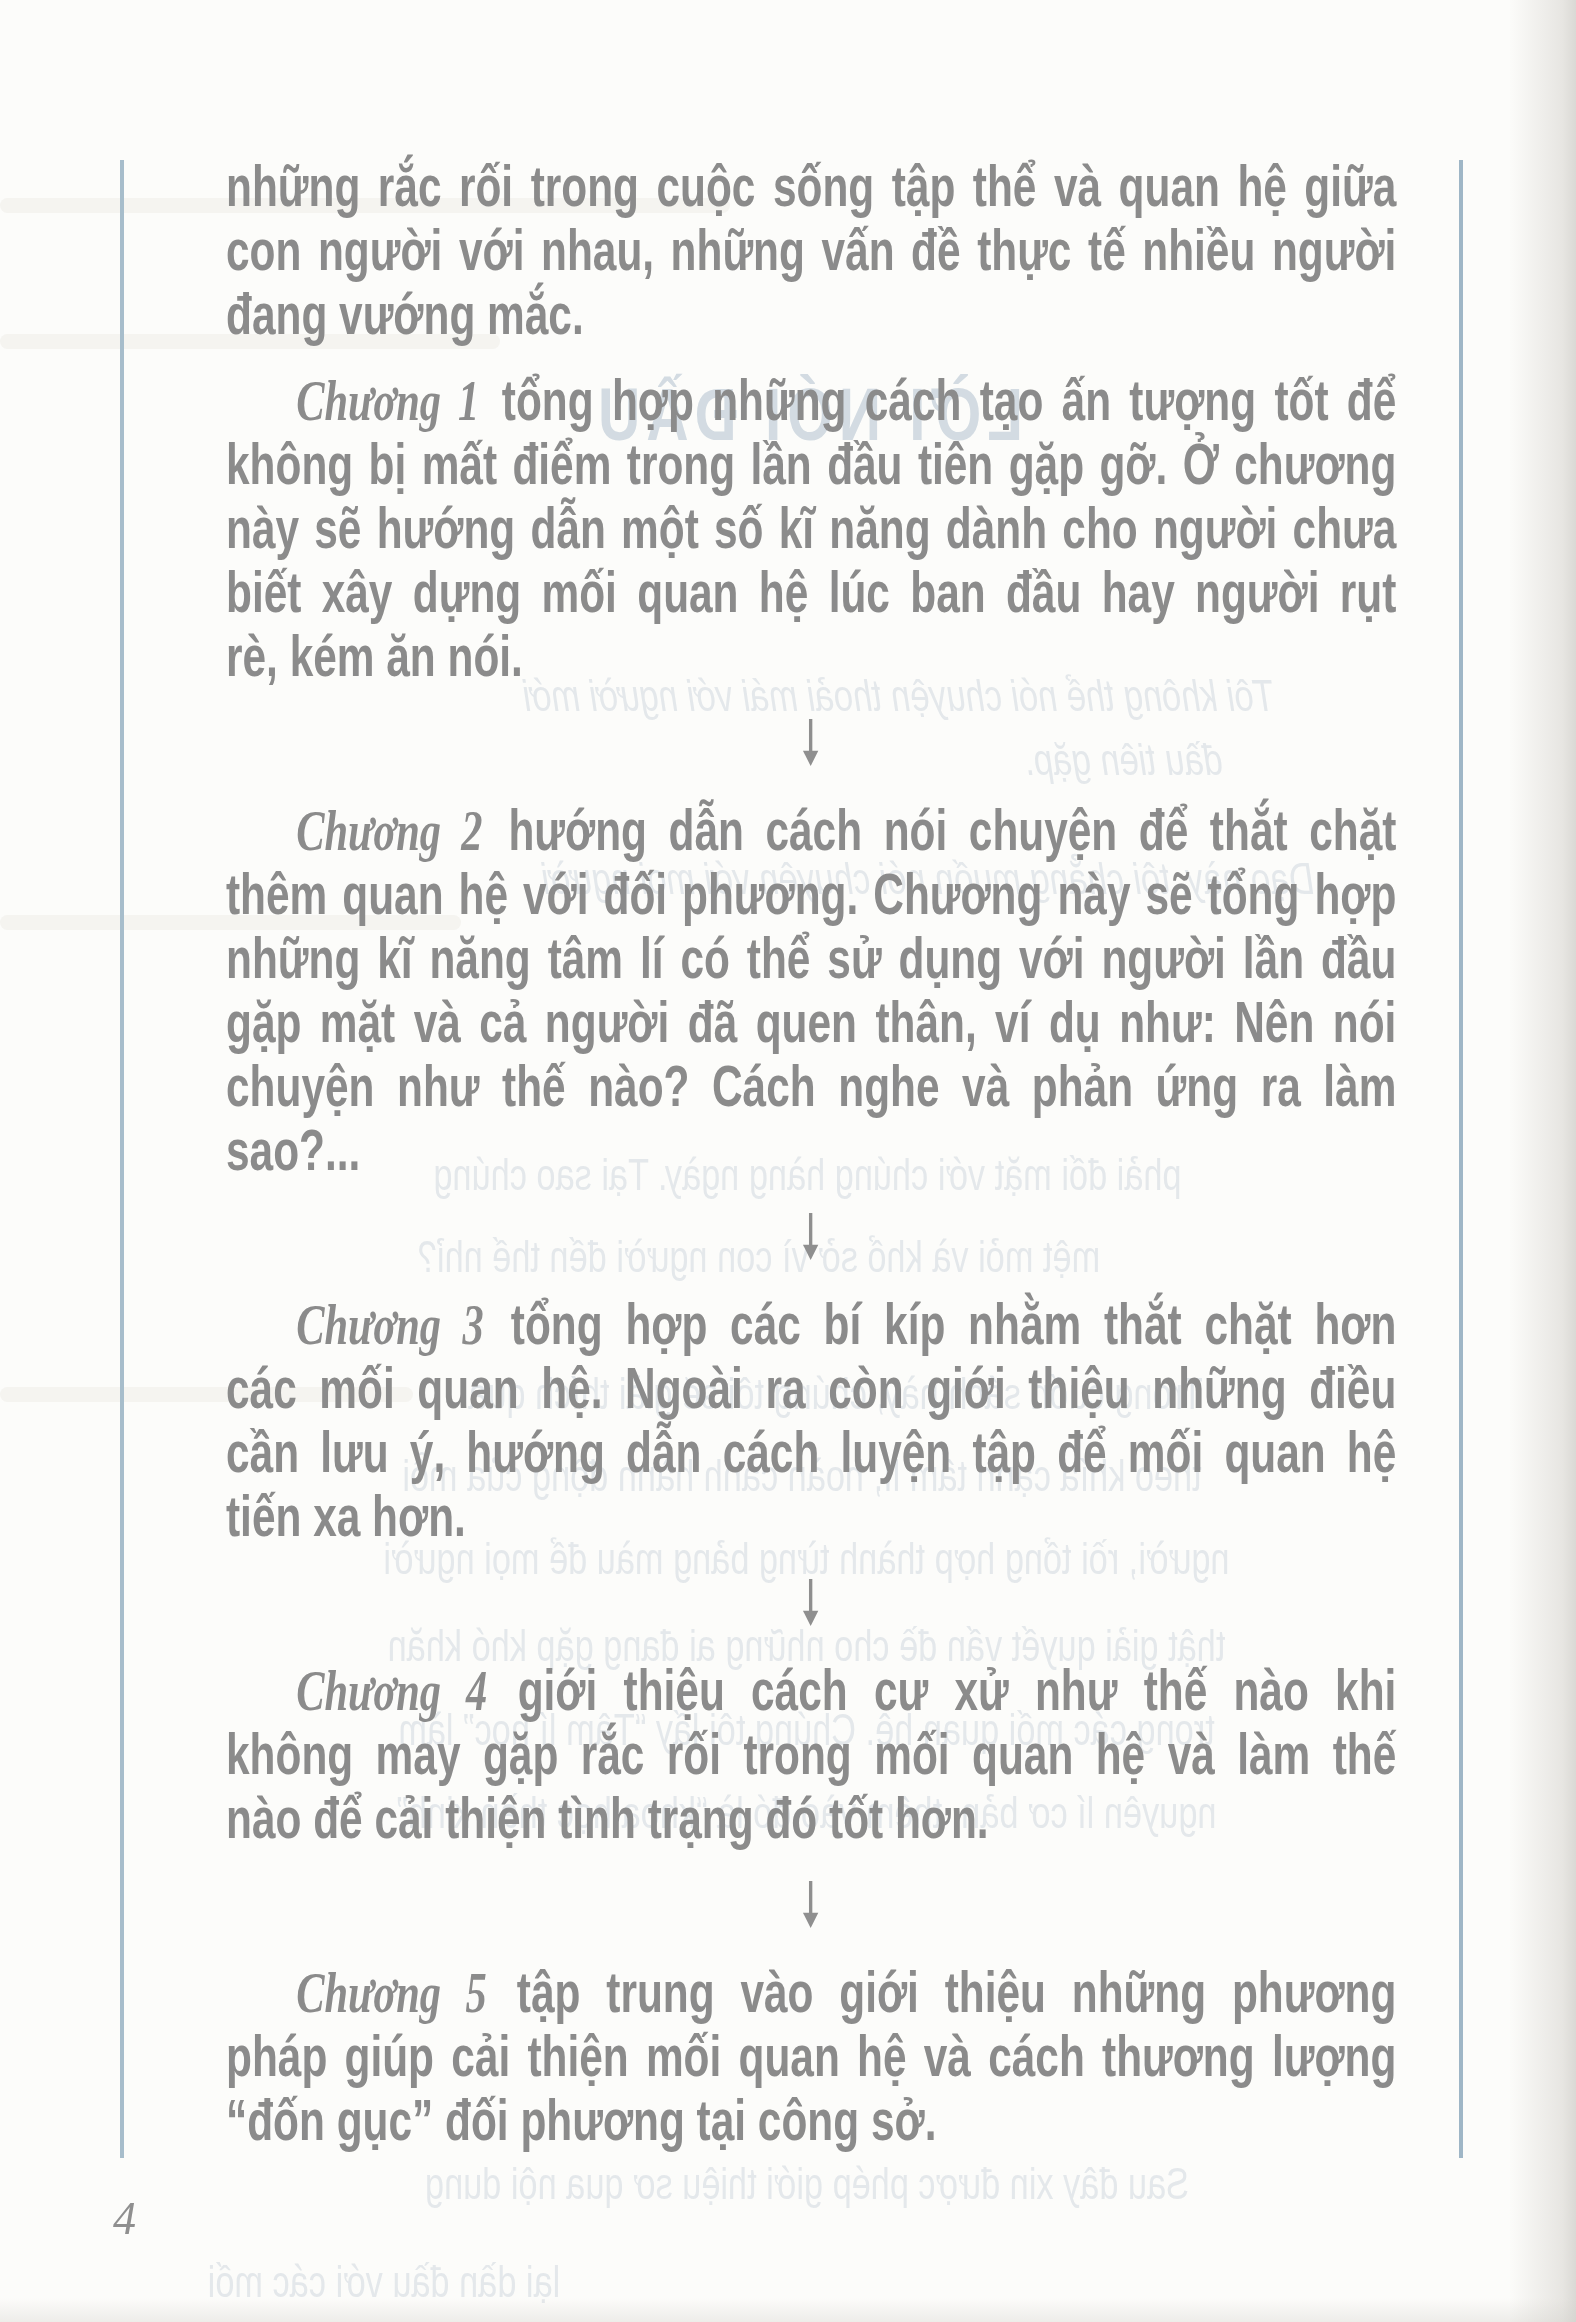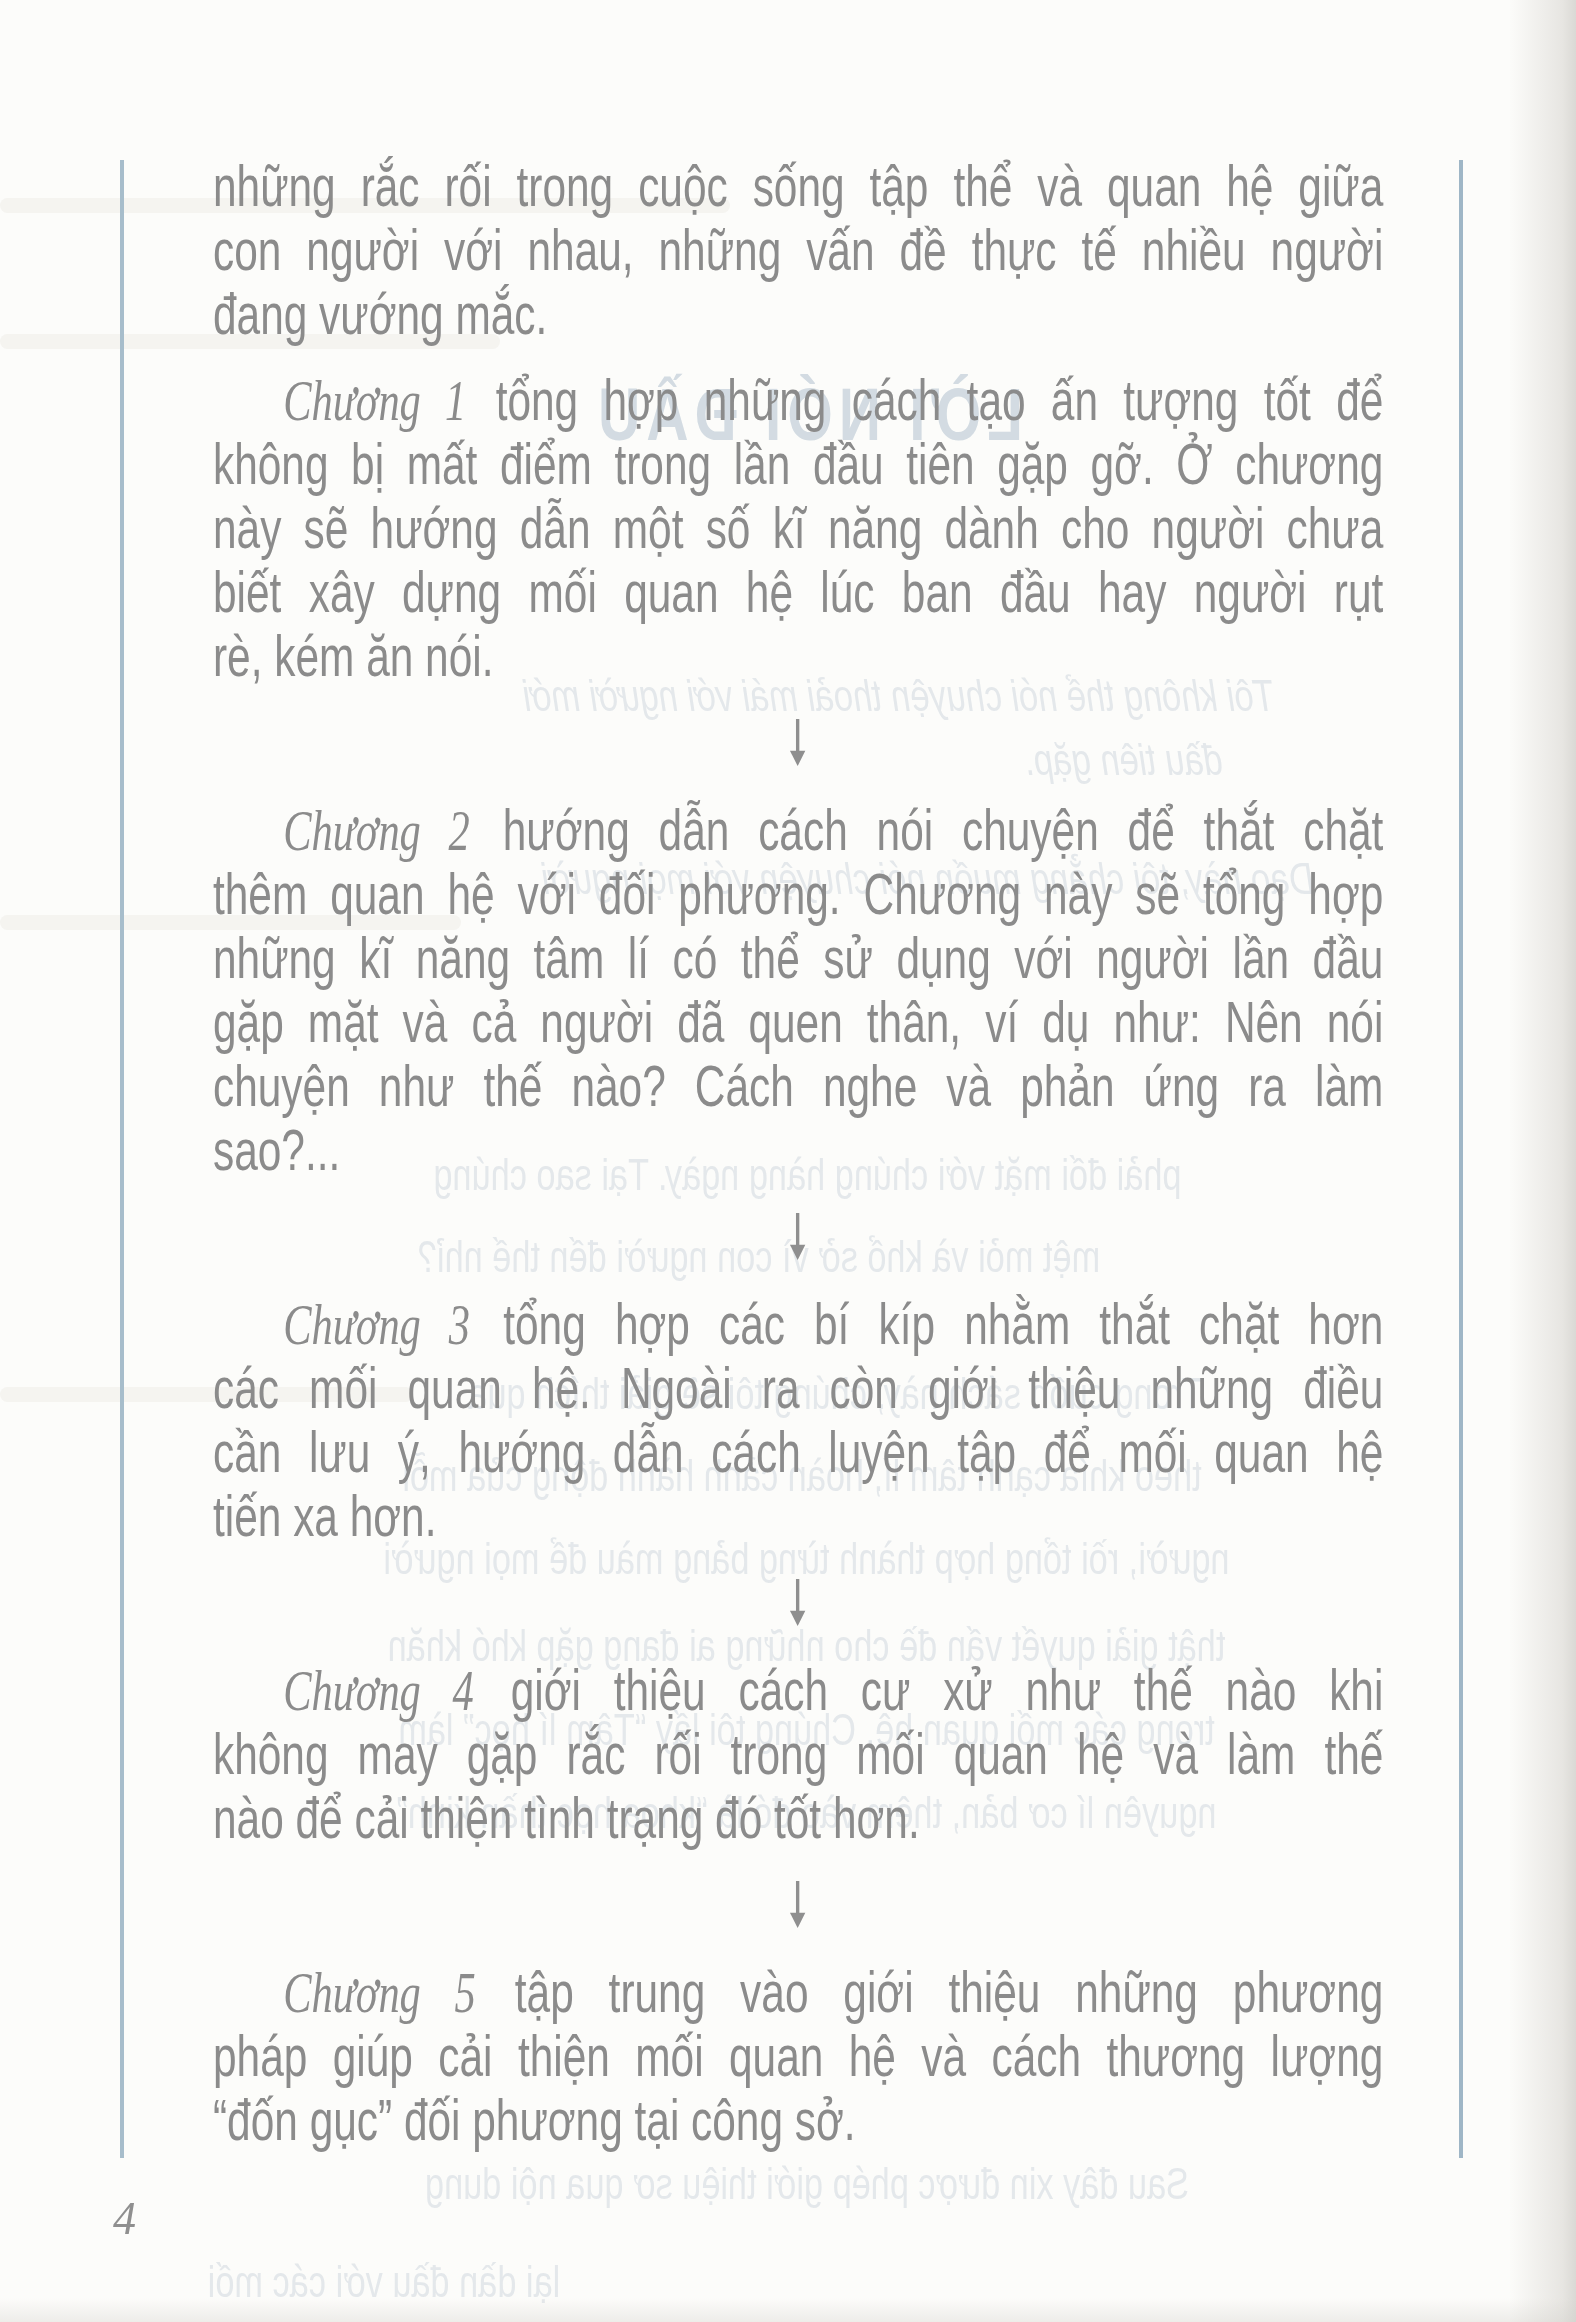--- a/index.html
+++ b/index.html
@@ -34,21 +34,21 @@
     text-align:center;white-space:nowrap;line-height:1;
     font-family:"Liberation Sans",sans-serif;
     pointer-events:none;
   }
   .bleed.title{
     font-weight:bold;color:#ccd6de;opacity:.85;letter-spacing:7.7px;
   }
   .bleed.quote{font-style:italic;}
   
   .text-column{
-    position:absolute;left:213px;top:154px;width:1170px;
+    position:absolute;left:226px;top:154px;width:1170px;font-weight:bold;
   }
   .para{
     width:1601px;
     transform:scaleX(0.731);transform-origin:left top;
     color:#8b8b8b;font-size:58px;
   }
   .para.gap-top{margin-top:22px;}
   .line{
     height:64px;line-height:64px;white-space:nowrap;
     text-align:justify;text-align-last:justify;

